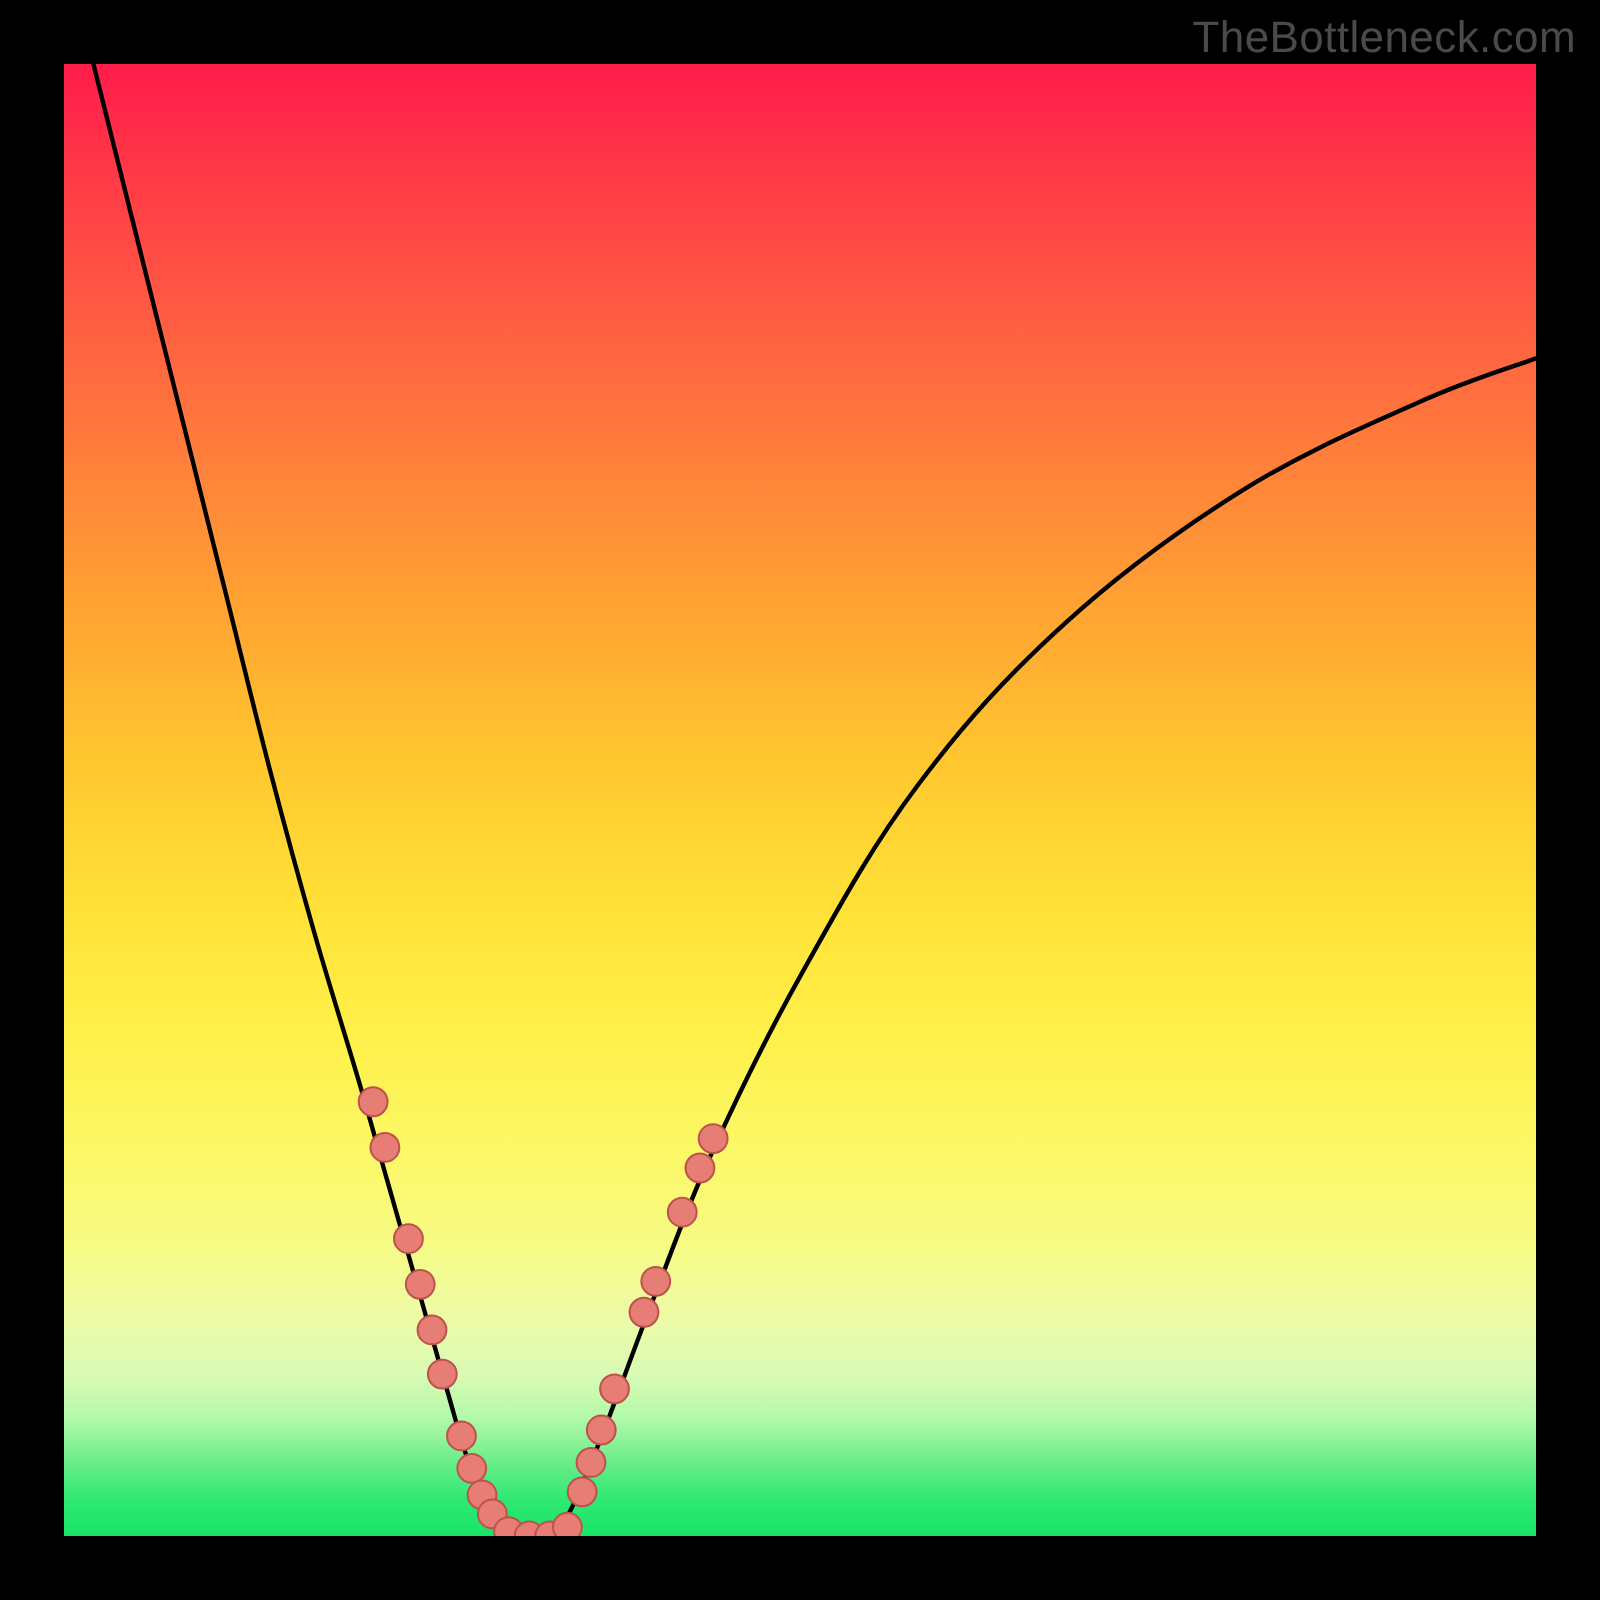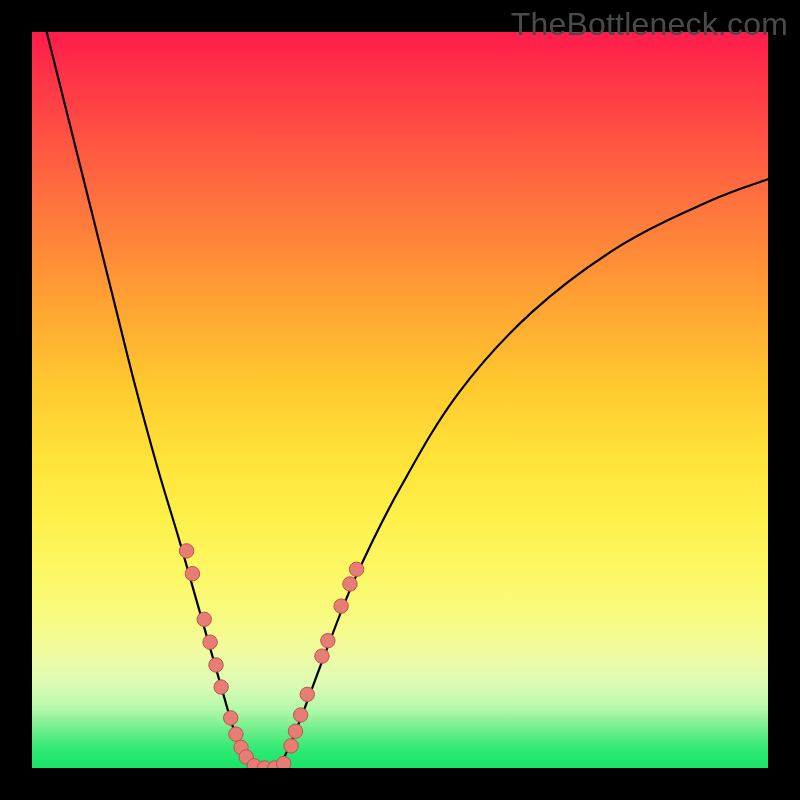--- a/index.html
+++ b/index.html
@@ -41,21 +41,21 @@
       #2fe973 97.5%,
       #18e467 100%
     );
     overflow: hidden;
   }
   .watermark {
     position: absolute;
     top: 6px;
     right: 12px;
     color: #4a4a4a;
-    font-size: 32px;
+    font-size: 22px;
     font-weight: 400;
     letter-spacing: 0.2px;
     z-index: 20;
     user-select: none;
   }
   svg.curves {
     position: absolute;
     left: 0;
     top: 0;
     width: 736px;

